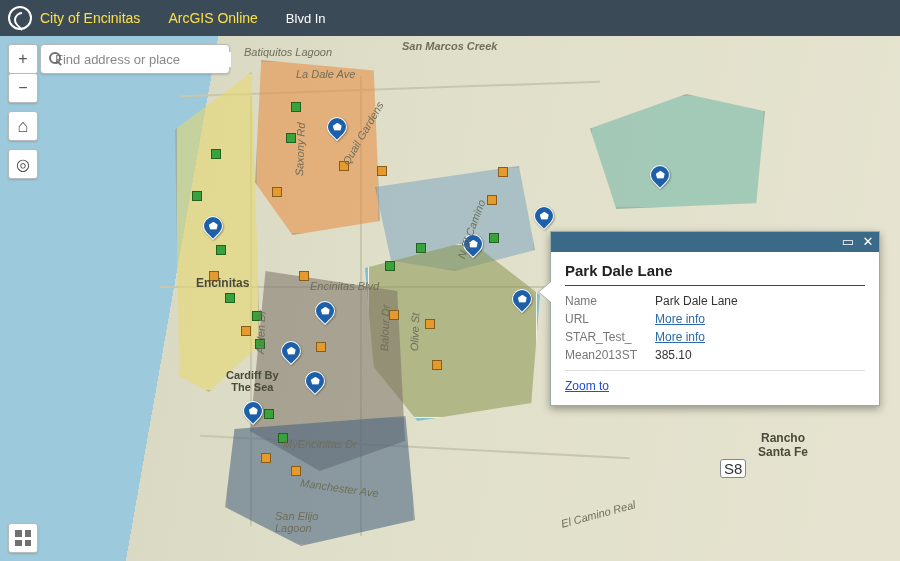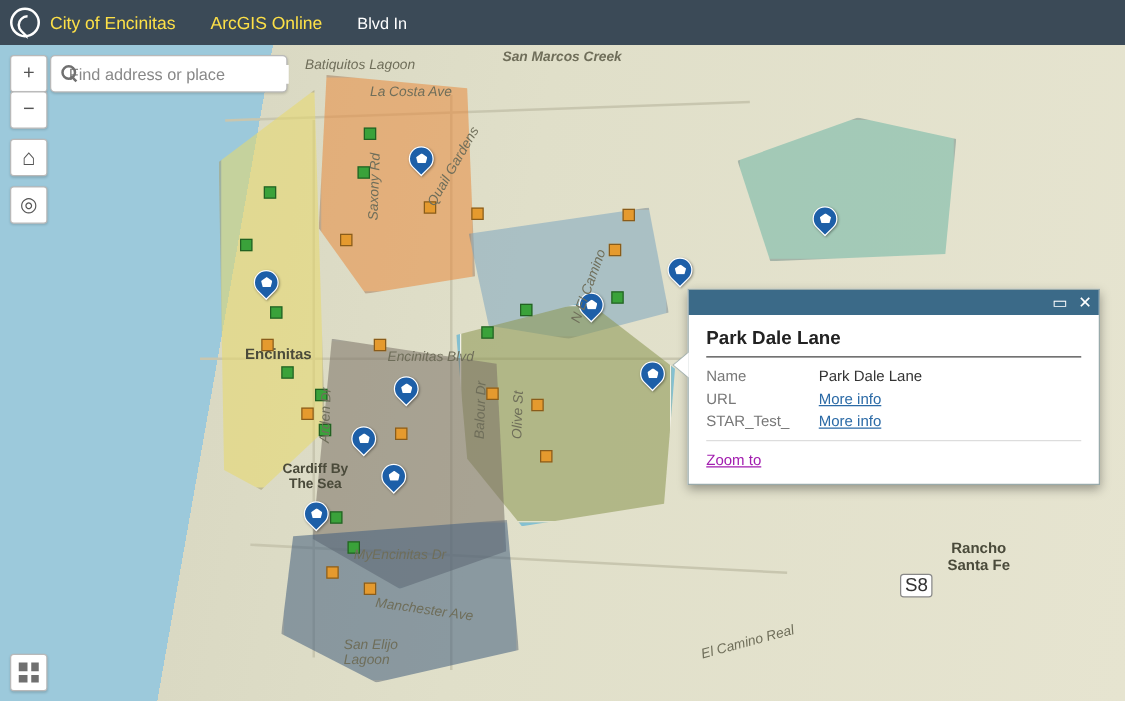--- a/index.html
+++ b/index.html
@@ -100,21 +100,21 @@
     padding: 0 4px; gap: 6px;
   }
   .popup-header .pbtn { width: 14px; height: 14px; color: #fff; font-size: 13px; line-height: 14px;
     text-align: center; cursor: pointer; }
   .popup-body { padding: 10px 14px 12px; }
   .popup-title { font-size: 15px; font-weight: bold; color: #222; padding-bottom: 6px; border-bottom: 1px solid #444; margin-bottom: 8px; }
   .popup-row { display: flex; margin-bottom: 4px; color: #333; }
   .popup-row .k { width: 90px; color: #777; }
   .popup-row .v.link { color: #2b6aa6; text-decoration: underline; cursor: pointer; }
   .popup-divider { border: none; border-top: 1px solid #ddd; margin: 8px 0; }
-  .zoomto { color: #a21caf; text-decoration: underline; cursor: pointer; }
+  .zoomto { color: #1d4ed8; text-decoration: underline; cursor: pointer; }
   .popup-pointer {
     position: absolute; left: -12px; top: 50px; width: 0; height: 0;
     border-top: 10px solid transparent; border-bottom: 10px solid transparent;
     border-right: 12px solid #fff; filter: drop-shadow(-1px 0 0 #9aa);
   }
 
   .route-badge {
     position: absolute; background:#fff; color:#333; font-size:15px; border:1px solid #888;
     border-radius:3px; padding:0 3px; pointer-events:none;
   }
@@ -179,21 +179,21 @@
   <div class="marker orange" style="left:389px; top:274px;"></div>
   <div class="marker orange" style="left:425px; top:283px;"></div>
   <div class="marker orange" style="left:432px; top:324px;"></div>
   <div class="marker orange" style="left:487px; top:159px;"></div>
   <div class="marker orange" style="left:498px; top:131px;"></div>
   <div class="marker orange" style="left:241px; top:290px;"></div>
   <div class="marker orange" style="left:261px; top:417px;"></div>
   <div class="marker orange" style="left:291px; top:430px;"></div>
 
   <div class="terrain-label" style="left:244px; top:10px;">Batiquitos Lagoon</div>
-  <div class="terrain-label" style="left:296px; top:32px;">La Costa Ave</div>
+  <div class="terrain-label" style="left:296px; top:32px;">La Dale Ave</div>
   <div class="terrain-label" style="left:402px; top:4px;font-weight:bold;">San Marcos Creek</div>
   <div class="city-label" style="left:196px; top:240px;">Encinitas</div>
   <div class="city-label" style="left:226px; top:333px; white-space:pre; font-size:11px;">Cardiff By
 The Sea</div>
   <div class="city-label" style="left:758px; top:395px; white-space:pre;">Rancho
 Santa Fe</div>
   <div class="terrain-label" style="left:275px; top:474px; white-space:pre;">San Elijo
 Lagoon</div>
   <div class="terrain-label" style="left:283px; top:402px;">MyEncinitas Dr</div>
   <div class="terrain-label" style="left:300px; top:446px; transform:rotate(8deg);">Manchester Ave</div>
@@ -241,18 +241,22 @@
           <span class="v">Park Dale Lane</span>
         </div>
       <div class="popup-row">
           <span class="k">URL</span>
           <span class="v link">More info</span>
         </div>
       <div class="popup-row">
           <span class="k">STAR_Test_</span>
           <span class="v link">More info</span>
         </div>
+      <div class="popup-row">
+          <span class="k">Mean2013ST</span>
+          <span class="v">385.10</span>
+        </div>
       <hr class="popup-divider">
       <span class="zoomto">Zoom to</span>
     </div>
   </div>
 
 </div>
 
 </body></html>

